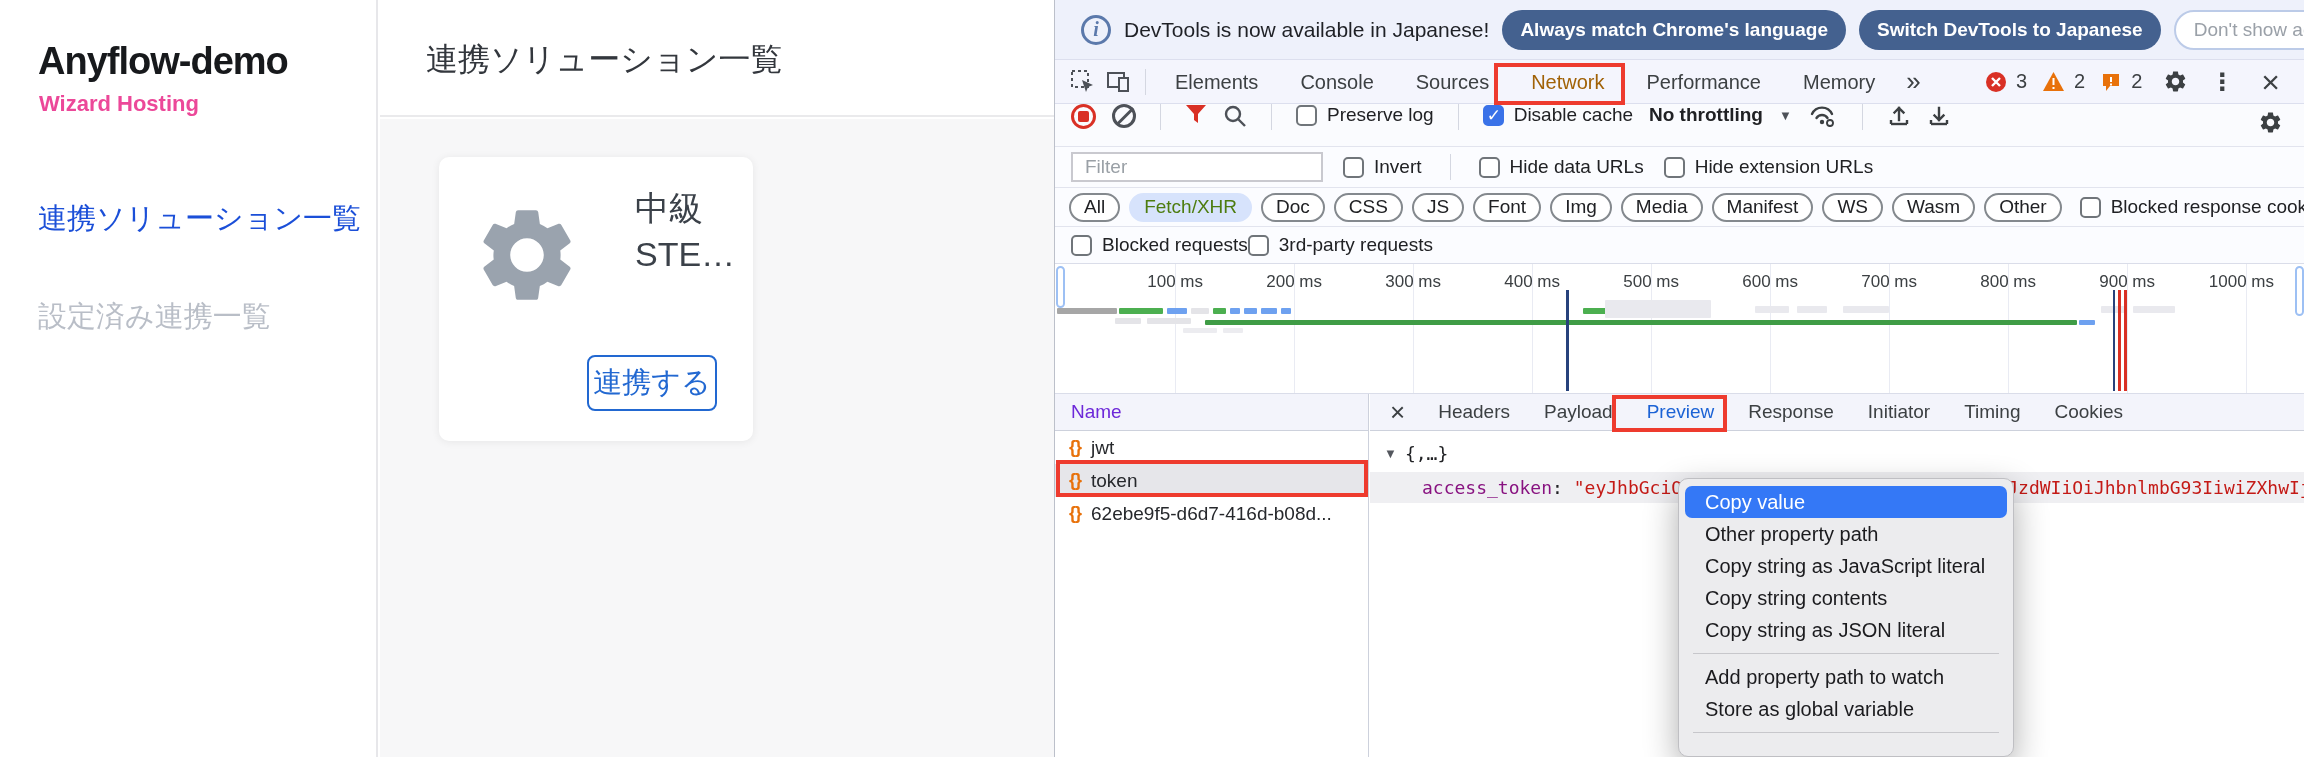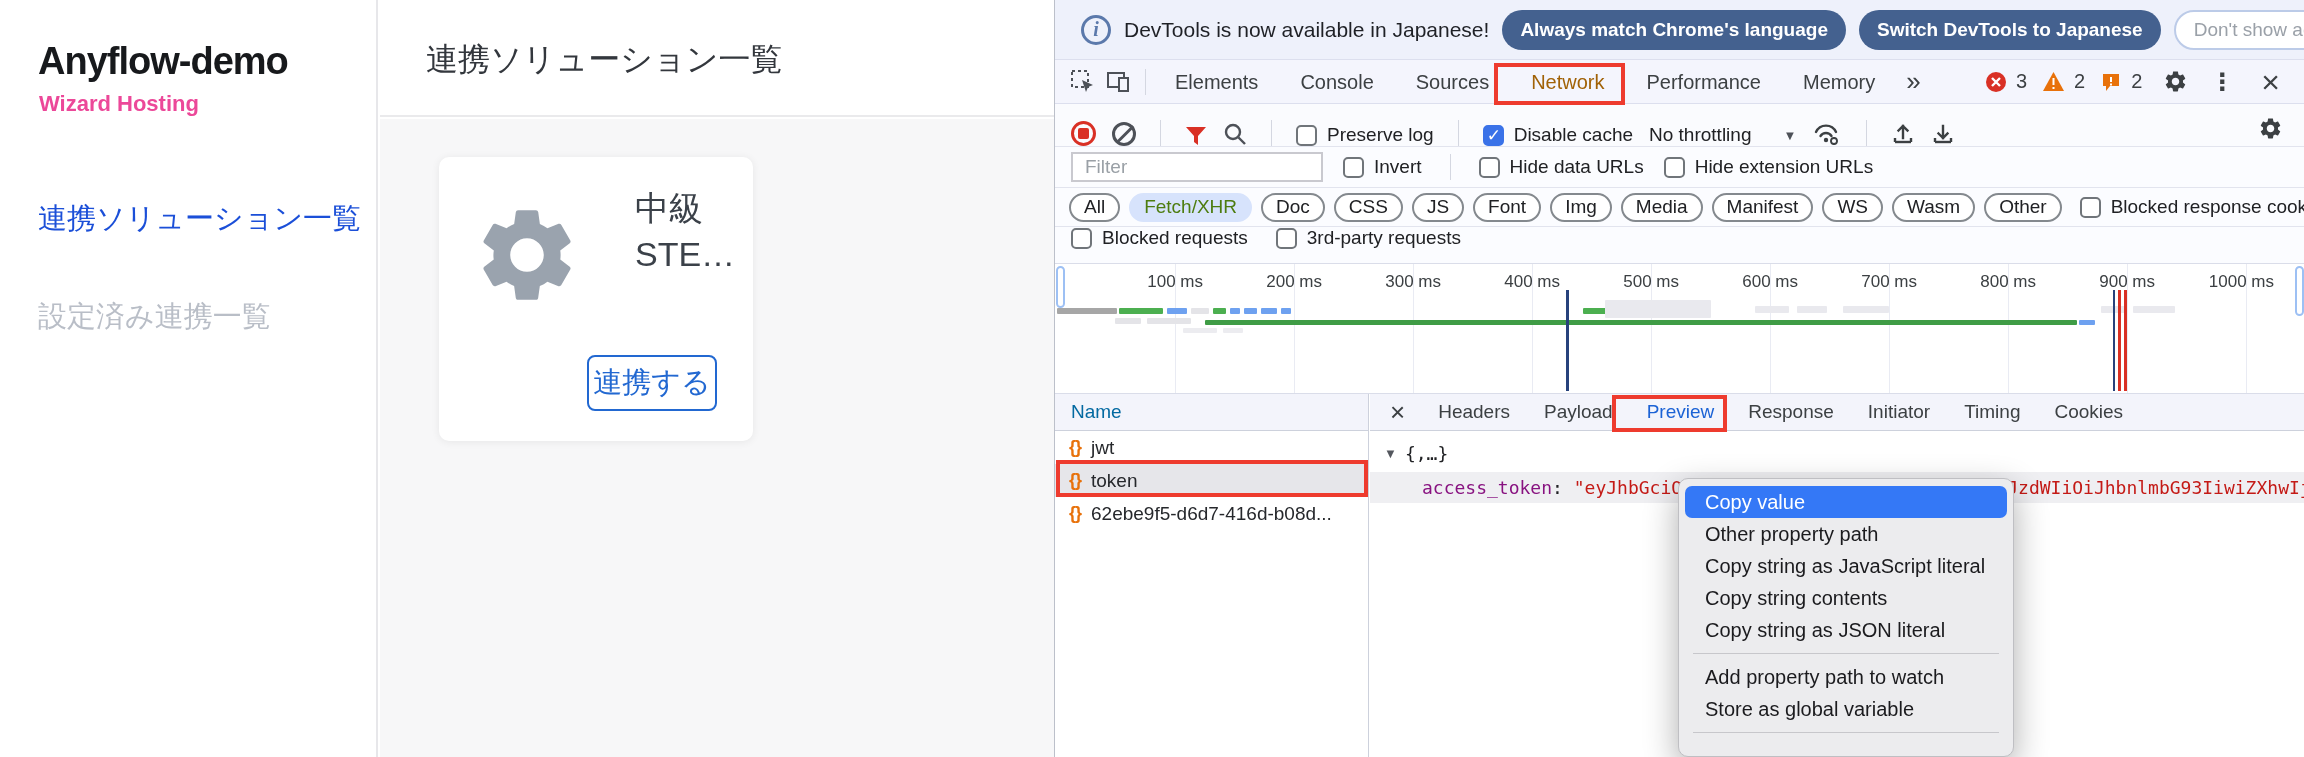--- a/index.html
+++ b/index.html
@@ -46,61 +46,61 @@
   .dt-tab { padding:0 21px; height:44px; line-height:44px; font-size:20px; color:#3c4043; cursor:pointer; position:relative; white-space:nowrap; }
   .dt-tab.active { color:#a16207; }
   .dt-tab.active::after { content:""; position:absolute; left:10px; right:10px; bottom:0; height:3px; background:#1b62d5; }
   .more-tabs { font-size:26px; color:#3c4043; padding:0 10px; cursor:pointer; }
   .status-area { margin-left:auto; display:flex; align-items:center; gap:9px; padding-right:14px; }
   .badge-count { font-size:20px; color:#3c4043; margin-right:6px; }
   .kebab { font-size:24px; color:#3c4043; padding:0 8px; cursor:pointer; font-weight:700; }
   .dt-close { font-size:32px; color:#3c4043; padding:0 10px; cursor:pointer; line-height:1; }
 
   
-  .dt-toolbar { position:absolute; left:0; top:104px; right:0; height:43px; background:#fafbfe; border-bottom:1px solid #e2e4ee; display:flex; align-items:flex-end; padding-left:16px; gap:16px; }
+  .dt-toolbar { position:absolute; left:0; top:104px; right:0; height:43px; background:#fafbfe; border-bottom:1px solid #e2e4ee; display:flex; align-items:flex-start; padding-left:16px; gap:16px; }
   .rec-btn { width:25px; height:25px; border:3px solid #d93025; border-radius:50%; position:relative; cursor:pointer; flex:0 0 auto; }
   .rec-btn::after { content:""; position:absolute; inset:4px; background:#d93025; border-radius:2px; }
   .clear-btn { width:24px; height:24px; border:3px solid #4d5158; border-radius:50%; position:relative; cursor:pointer; flex:0 0 auto; }
   .clear-btn::after { content:""; position:absolute; left:50%; top:-2px; width:3px; height:22px; background:#4d5158; transform:rotate(45deg); transform-origin:center; }
   .cb-row { display:flex; align-items:center; gap:10px; cursor:pointer; white-space:nowrap; }
   .cb { width:21px; height:21px; border:2px solid #70757a; border-radius:5px; background:#fff; flex:0 0 auto; position:relative; }
   .cb.checked { background:#3a72e8; border-color:#3a72e8; }
   .cb.checked::after { content:"✓"; position:absolute; left:2px; top:-2px; color:#fff; font-size:17px; font-weight:700; }
-  .throttle { display:flex; align-items:center; gap:32px; cursor:pointer; white-space:nowrap; }
+  .throttle { display:flex; align-items:center; gap:16px; cursor:pointer; white-space:nowrap;font-weight:bold; }
   .caret-down { font-size:13px; color:#4d5158; }
   .tb-right-gear { margin-left:auto; margin-right:16px; }
 
   
   .dt-filter { position:absolute; left:0; top:147px; right:0; height:41px; background:#fbfcff; border-bottom:1px solid #e2e4ee; display:flex; align-items:center; padding-left:16px; gap:20px; }
   .filter-input { width:252px; height:30px; border:2px solid #c9c9cf; border-radius:0; padding:0 12px; font-size:19px; font-family:inherit; color:#202124; background:#fff; outline:none; }
   .filter-input::placeholder { color:#9aa0a6; }
 
   
   .dt-pills { position:absolute; left:0; top:188px; right:0; height:39px; background:#fbfcff; border-bottom:1px solid #e2e4ee; display:flex; align-items:center; padding-left:14px; gap:9px; }
   .pill { height:29px; padding:0 13px; border-radius:15px; border:2px solid #84898e; background:#fff; color:#202124; font-size:19px; display:flex; align-items:center; cursor:pointer; white-space:nowrap; }
   .pill.active { background:#d7e3fc; border-color:#d7e3fc; color:#4d7c0f; }
   .pills-gap { width:16px; }
 
   
-  .dt-blocked { position:absolute; left:0; top:227px; right:0; height:37px; background:#fbfcff; border-bottom:1px solid #dadde9; display:flex; align-items:flex-start; padding-left:16px; gap:28px; }
+  .dt-blocked { position:absolute; left:0; top:227px; right:0; height:37px; background:#fbfcff; border-bottom:1px solid #dadde9; display:flex; align-items:center; padding-left:16px; }
 
   
   .dt-timeline { position:absolute; left:0; top:264px; right:0; height:130px; background:#fff; border-bottom:1px solid #dadde9; overflow:hidden; }
   .tl-grid { position:absolute; top:0; bottom:0; width:1px; background:#e9ebf3; }
   .tl-label { position:absolute; top:8px; width:120px; text-align:right; font-size:17px; color:#3c4043; }
   .tl-bar { position:absolute; border-radius:1px; }
   .tl-marker { position:absolute; top:26px; bottom:2px; }
   .tl-handle { position:absolute; border:2px solid #9dc0f4; background:#fff; border-radius:6px; }
   .tl-handle.left { left:1px; top:2px; width:9px; height:42px; }
   .tl-handle.right { right:0px; top:2px; width:9px; height:50px; }
 
   
   .dt-bottom { position:absolute; left:0; top:394px; right:0; bottom:0; }
   .req-col { position:absolute; left:0; top:0; width:314px; bottom:0; background:#fff; border-right:1px solid #cdd1dc; }
-  .col-header { height:37px; background:#f3f4fb; border-bottom:1px solid #cdd1dc; display:flex; align-items:center; padding-left:16px; font-size:19px; color:#0369a1; }
+  .col-header { height:37px; background:#f3f4fb; border-bottom:1px solid #cdd1dc; display:flex; align-items:center; padding-left:16px; font-size:19px; color:#6d28d9; }
   .req-row { height:33px; display:flex; align-items:center; padding-left:14px; gap:10px; font-size:19px; color:#26282c; cursor:pointer; white-space:nowrap; overflow:hidden; }
   .req-row.selected { background:#e6e6ea; }
   .json-icon { color:#e8710a; font-weight:700; font-size:18px; letter-spacing:-1px; flex:0 0 auto; }
   .detail-pane { position:absolute; left:315px; top:0; right:0; bottom:0; background:#fff; }
   .detail-tabs { height:37px; background:#f3f4fb; border-bottom:1px solid #cdd1dc; display:flex; align-items:center; }
   .detail-x { padding:0 16px 0 20px; font-size:26px; color:#3c4043; cursor:pointer; line-height:1; }
   .detail-tab { padding:0 17px; font-size:19px; color:#3c4043; cursor:pointer; white-space:nowrap; }
   .detail-tab.active { color:#1b62d5; }
   .preview-root { display:flex; align-items:center; gap:8px; padding:12px 0 0 14px; }
   .tree-caret { font-size:13px; color:#54575e; }

